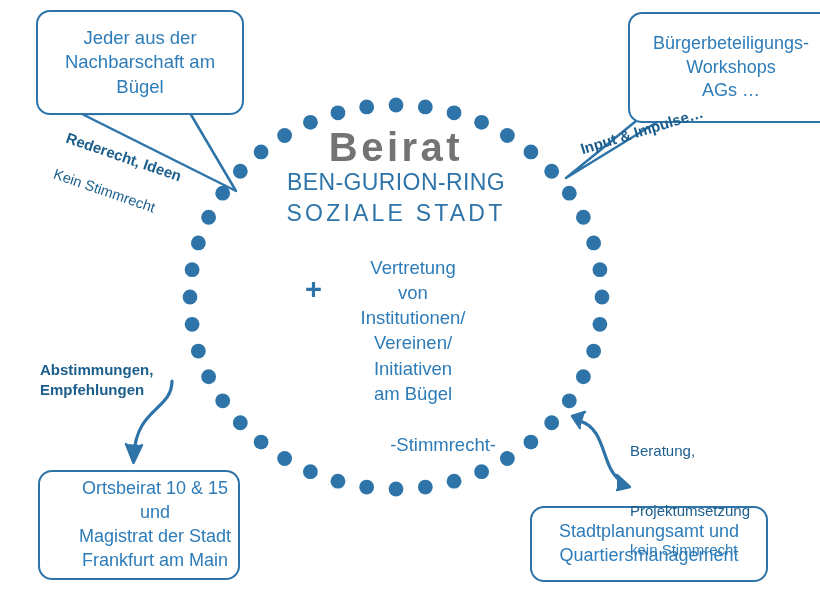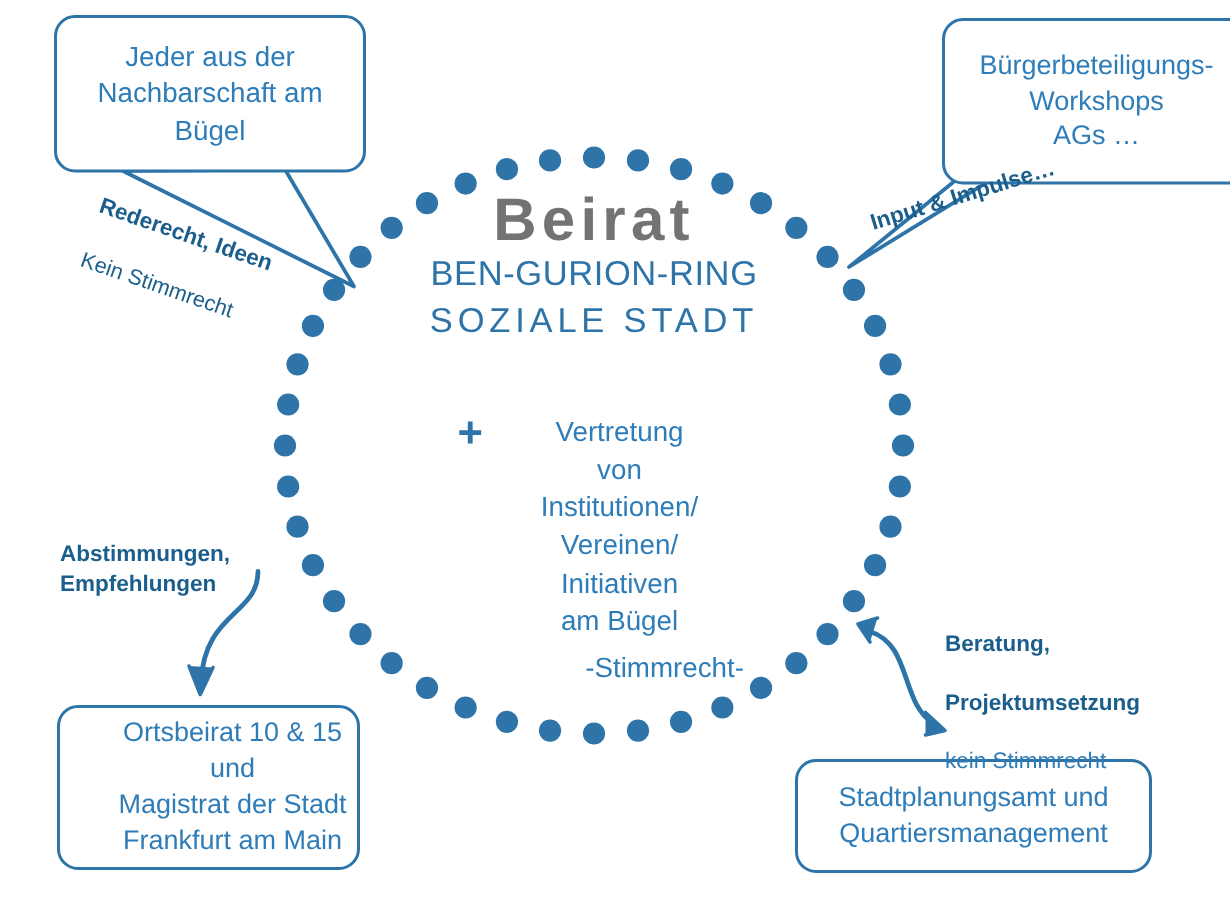--- a/index.html
+++ b/index.html
@@ -106,21 +106,21 @@
     pointer-events: none;
   }
   .col {
     color: #2E7CB8;
     font-size: 18.5px;
     line-height: 1.36;
     text-align: center;
     white-space: pre-line;
   }
   #col-residents { width: 178px; }
-  #col-institutions { width: 165px; margin-top: 20px; }
+  #col-institutions { width: 165px; }
   #plus-sign {
     width: 34px;
     text-align: center;
     font-size: 29px;
     font-weight: bold;
     color: #2E74A8;
     line-height: 1;
     padding-top: 20px;
   }
   #label-stimmrecht {
@@ -172,21 +172,21 @@
     text-align: left;
     font-size: 15px;
     font-weight: bold;
   }
   #caption-beratung {
     left: 630px; top: 400px;
     width: 178px;
     text-align: left;
     font-size: 15px;
   }
-  #caption-beratung .l1, #caption-beratung .l2 { font-weight: bold; }
+  #caption-beratung .l1, #caption-beratung .l2 { font-weight: normal; margin-top: 21px; }
   #caption-beratung .l3 { font-weight: normal; color: #2E7CB8; }
 </style>
 </head>
 <body>
 
 <div id="stage">
 
   <svg id="ringLayer" viewBox="0 0 820 600">
     <g id="ringDots">
         <circle cx="396.00" cy="105.00" r="7.4" fill="#2E74A8"></circle>

